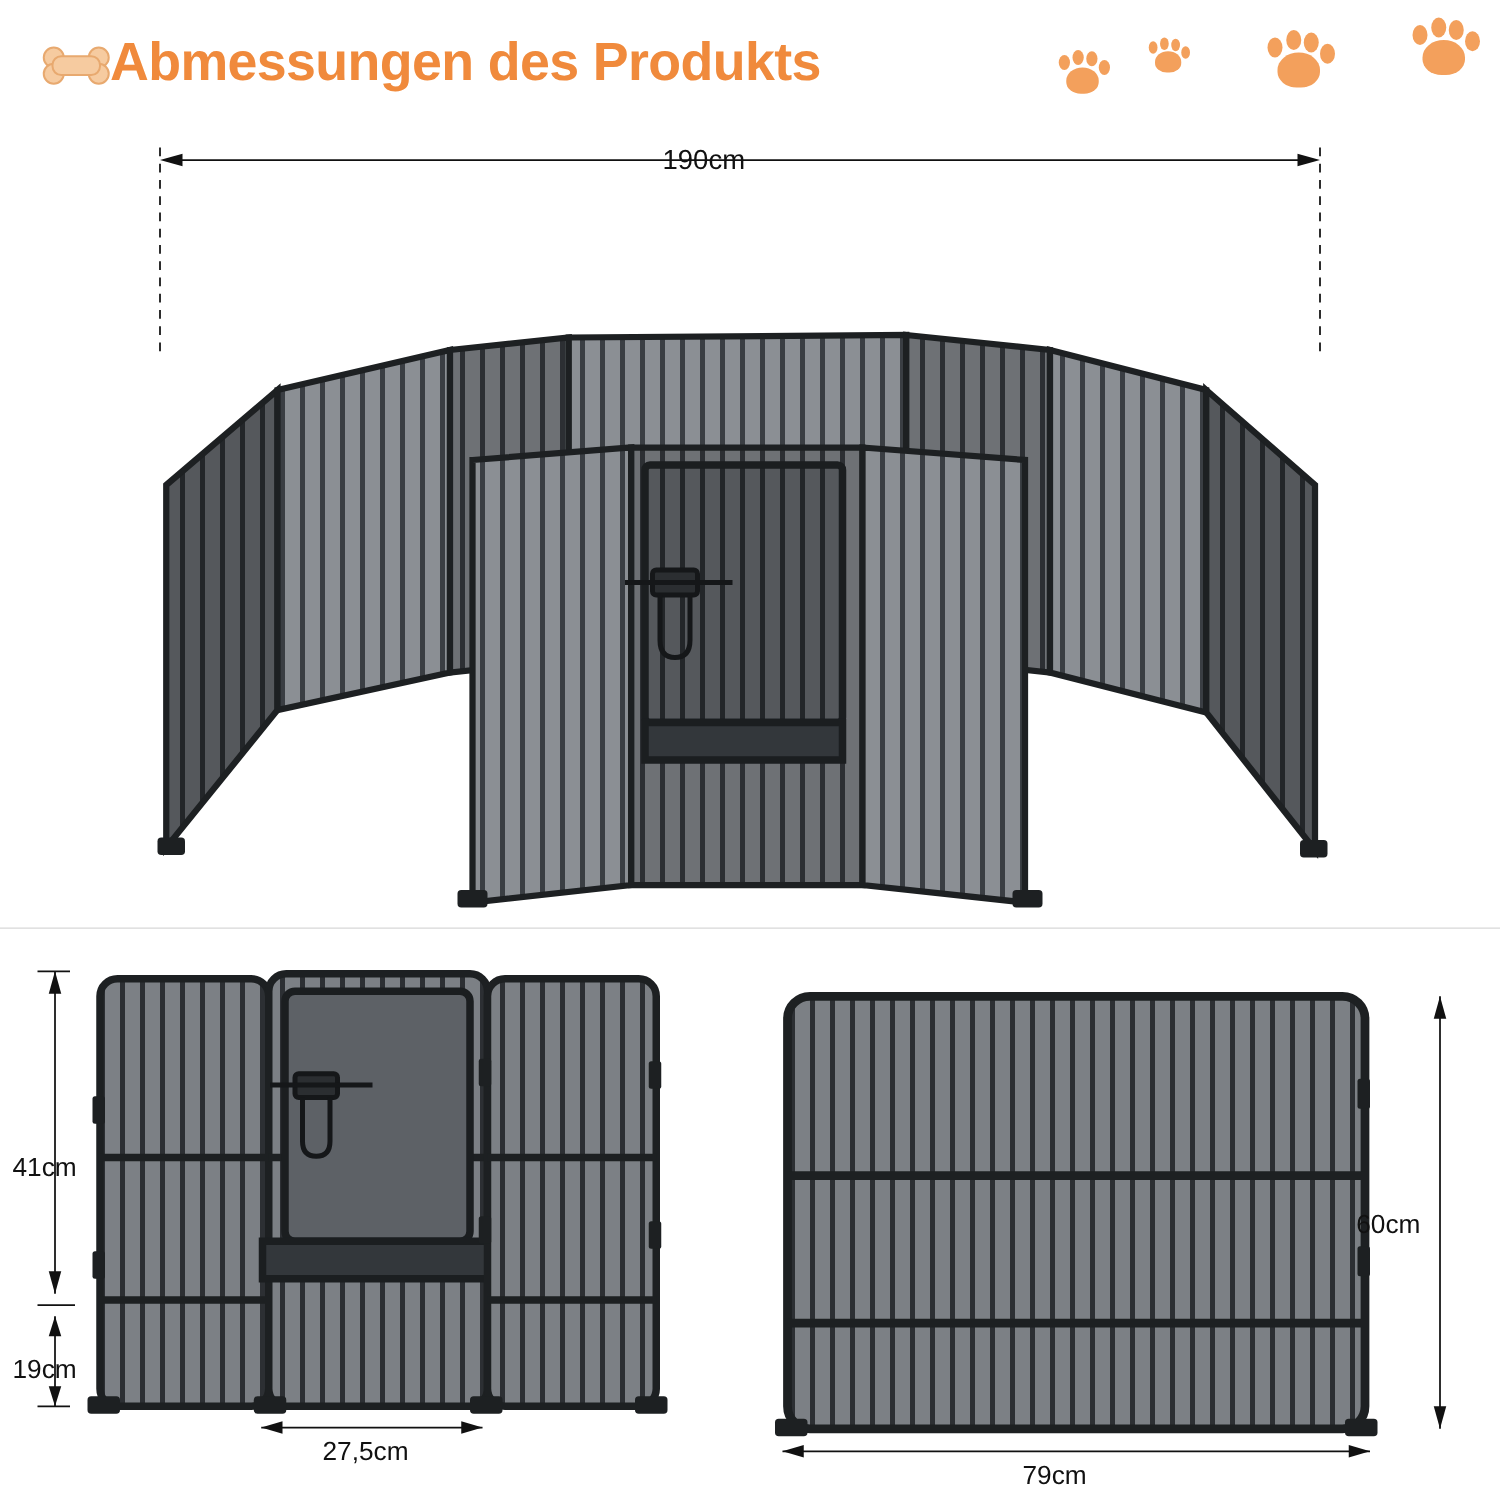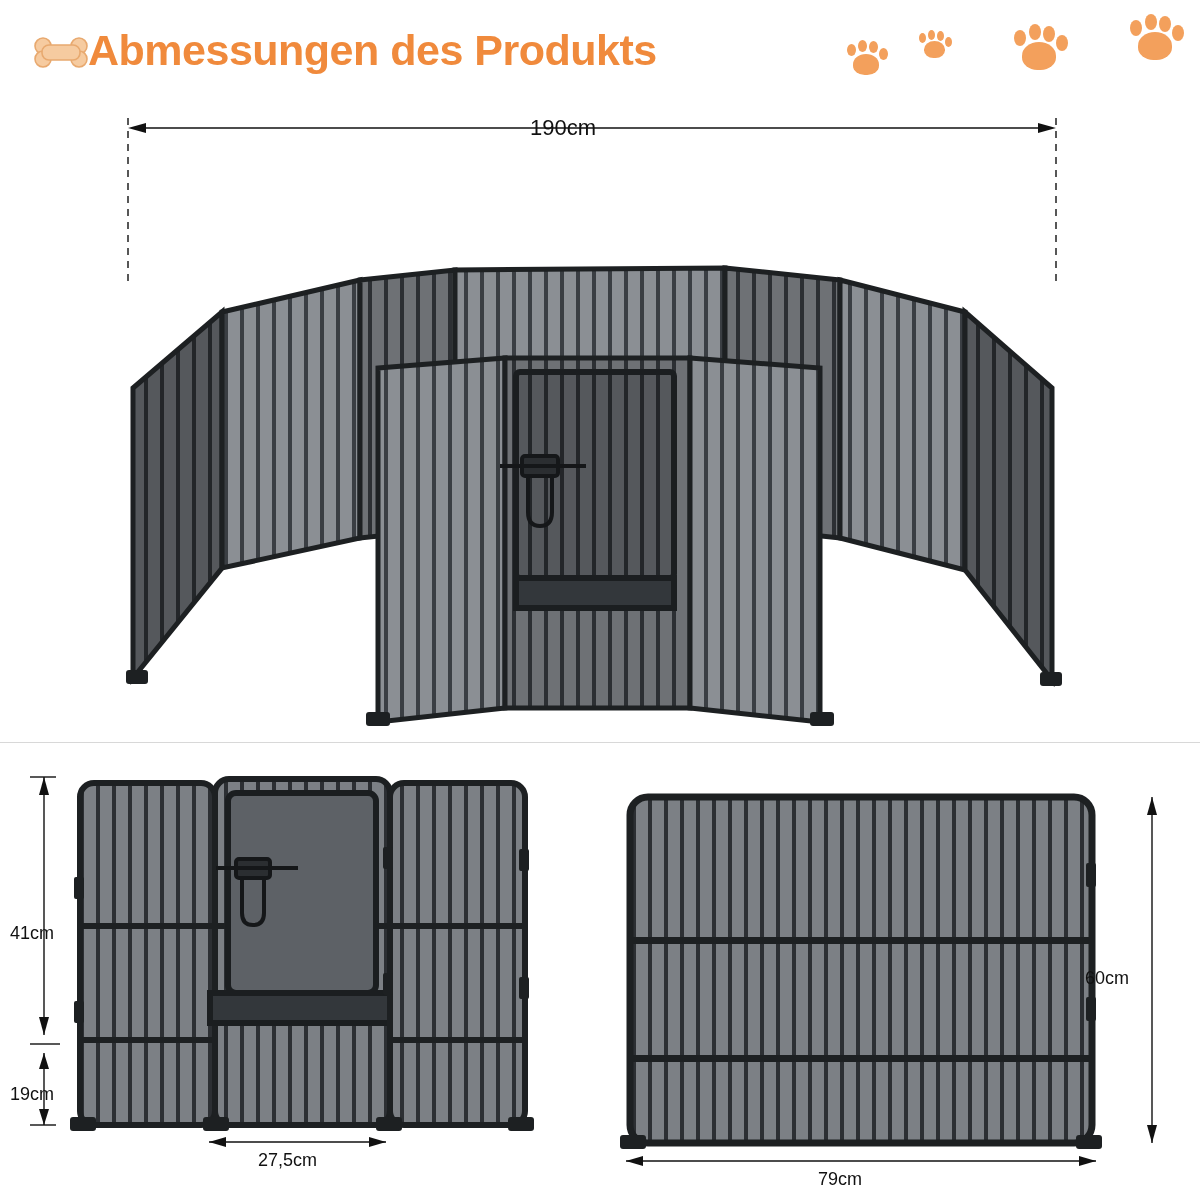--- a/index.html
+++ b/index.html
@@ -49,21 +49,21 @@
     border-radius: 50%;
   }
 
   
   .panel-wrap { position: absolute; }
   svg { display: block; overflow: visible; }
 
   
   .dim-label {
     position: absolute;
-    font-size: 18px;
+    font-size: 21px;
     color: #111111;
     font-family: "Liberation Sans", sans-serif;
     white-space: nowrap;
   }
   .dim-label.big { font-size: 22px; }
 
   .divider {
     position: absolute;
     left: 0;
     top: 742px;

